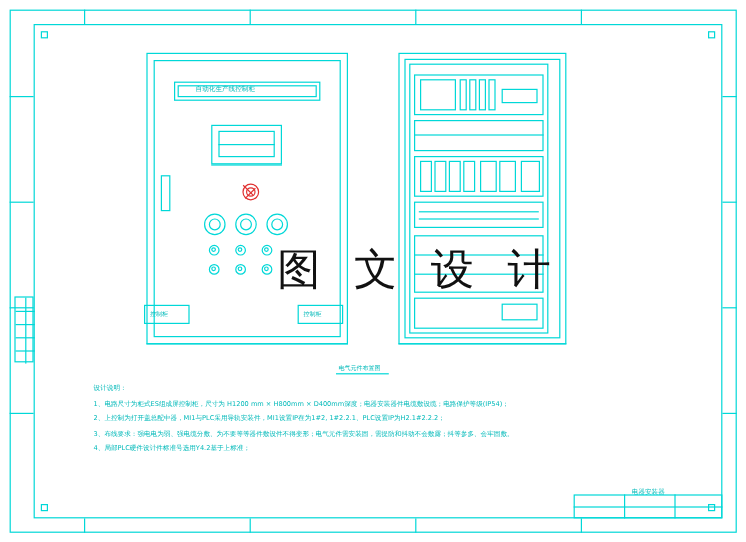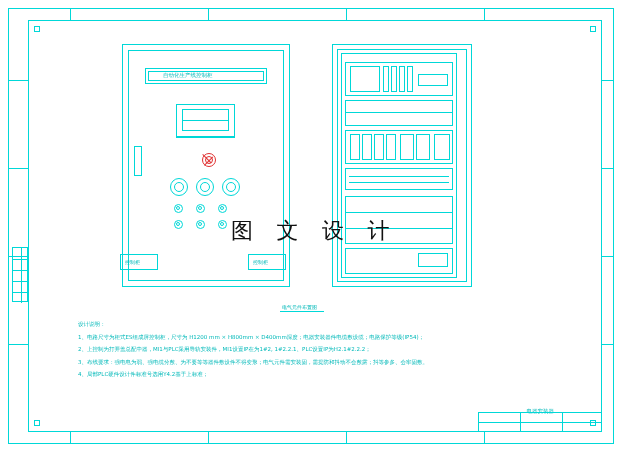--- a/index.html
+++ b/index.html
@@ -50,21 +50,21 @@
   #rRow1{left:345px;top:62px;width:108px;height:34px;}
   #rRow2{left:345px;top:100px;width:108px;height:26px;}
   #rRow3{left:345px;top:130px;width:108px;height:34px;}
   #rRow4{left:345px;top:168px;width:108px;height:22px;}
   #rRow5{left:345px;top:196px;width:108px;height:48px;}
   #rRow6{left:345px;top:248px;width:108px;height:26px;}
 
   .mini{position:absolute;border:1px solid #00d8d8;box-sizing:border-box;}
 
   
-  #wm{left:231px;top:216px;font-size:22px;letter-spacing:9px;color:#111;font-family:Liberation Serif, serif;}
+  #wm{left:231px;top:201px;font-size:36px;letter-spacing:9px;color:#111;font-family:Liberation Sans, sans-serif;}
 
   
   #notesTitle{left:282px;top:304px;font-size:5px;color:#00b9b9;}
   #notes{left:78px;top:318px;width:470px;}
   #notes .nline{color:#00b9b9;font-size:5.5px;line-height:12.5px;white-space:nowrap;}
   #footRight{right:68px;bottom:38px;font-size:5.5px;color:#00b9b9;}
 
   
   #mtable{left:12px;top:247px;width:16px;height:55px;}
   .mrow{position:absolute;left:0;width:16px;height:1px;background:#00d8d8;}

